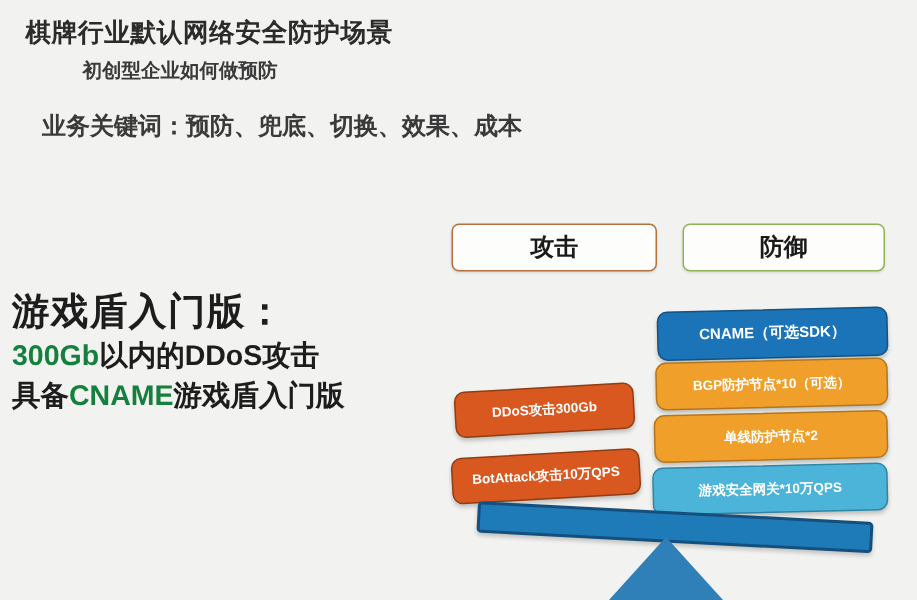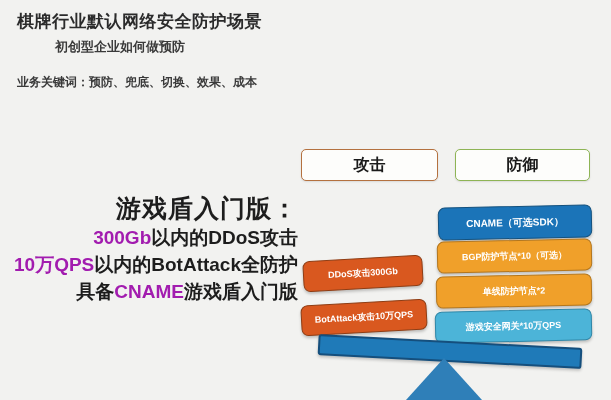--- a/index.html
+++ b/index.html
@@ -18,31 +18,31 @@
     font-size:17px;font-weight:bold;color:#2b2b2b;
     letter-spacing:0.5px;white-space:nowrap;
   }
   .title-sub{
     position:absolute;left:17px;top:38px;
     font-size:13px;font-weight:bold;color:#3a3a3a;
     white-space:nowrap;
     margin-left:38px;
   }
   .title-keywords{
-    position:absolute;left:17px;top:74px;
-    font-size:12px;font-weight:bold;color:#3a3a3a;
+    position:absolute;left:28px;top:74px;
+    font-size:16px;font-weight:bold;color:#3a3a3a;
     white-space:nowrap;
   }
 
   
   .promo{position:absolute;left:8px;top:192px;width:290px;}
-  .promo-line{white-space:nowrap;color:#1d1d1d;font-weight:bold;text-align:right;}
+  .promo-line{white-space:nowrap;color:#1d1d1d;font-weight:bold;}
   .promo-l1{font-size:25px;line-height:32px;letter-spacing:1px;}
   .promo-l2,.promo-l3,.promo-l4{font-size:19px;line-height:27px;}
-  .hl{color:#a21caf;}
+  .hl{color:#15803d;}
 
   
   .pill{
     position:absolute;height:30px;
     background:#fdfdfb;border-radius:5px;
     display:flex;align-items:center;justify-content:center;
     font-size:16px;font-weight:bold;color:#1a1a1a;
     box-shadow:0 1px 2px rgba(0,0,0,.10);
   }
   .pill-attack{left:301px;top:149px;width:135px;border:1.6px solid #b4713f;}
@@ -110,21 +110,20 @@
 
 <div id="stage">
 
   <div class="title-main">棋牌行业默认网络安全防护场景</div>
   <div class="title-sub">初创型企业如何做预防</div>
   <div class="title-keywords">业务关键词：预防、兜底、切换、效果、成本</div>
 
   <div class="promo">
     <div class="promo-line promo-l1">游戏盾入门版：</div>
     <div class="promo-line promo-l2"><span class="hl">300Gb</span><span>以内的DDoS攻击</span></div>
-    <div class="promo-line promo-l3"><span class="hl">10万QPS</span><span>以内的BotAttack全防护</span></div>
     <div class="promo-line promo-l4"><span>具备</span><span class="hl">CNAME</span><span>游戏盾入门版</span></div>
   </div>
 
   <div class="pill pill-attack">攻击</div>
   <div class="pill pill-defense">防御</div>
 
   <div class="card card-a1">DDoS攻击300Gb</div>
   <div class="card card-a2">BotAttack攻击10万QPS</div>
 
   <div class="card card-d1">CNAME（可选SDK）</div>

